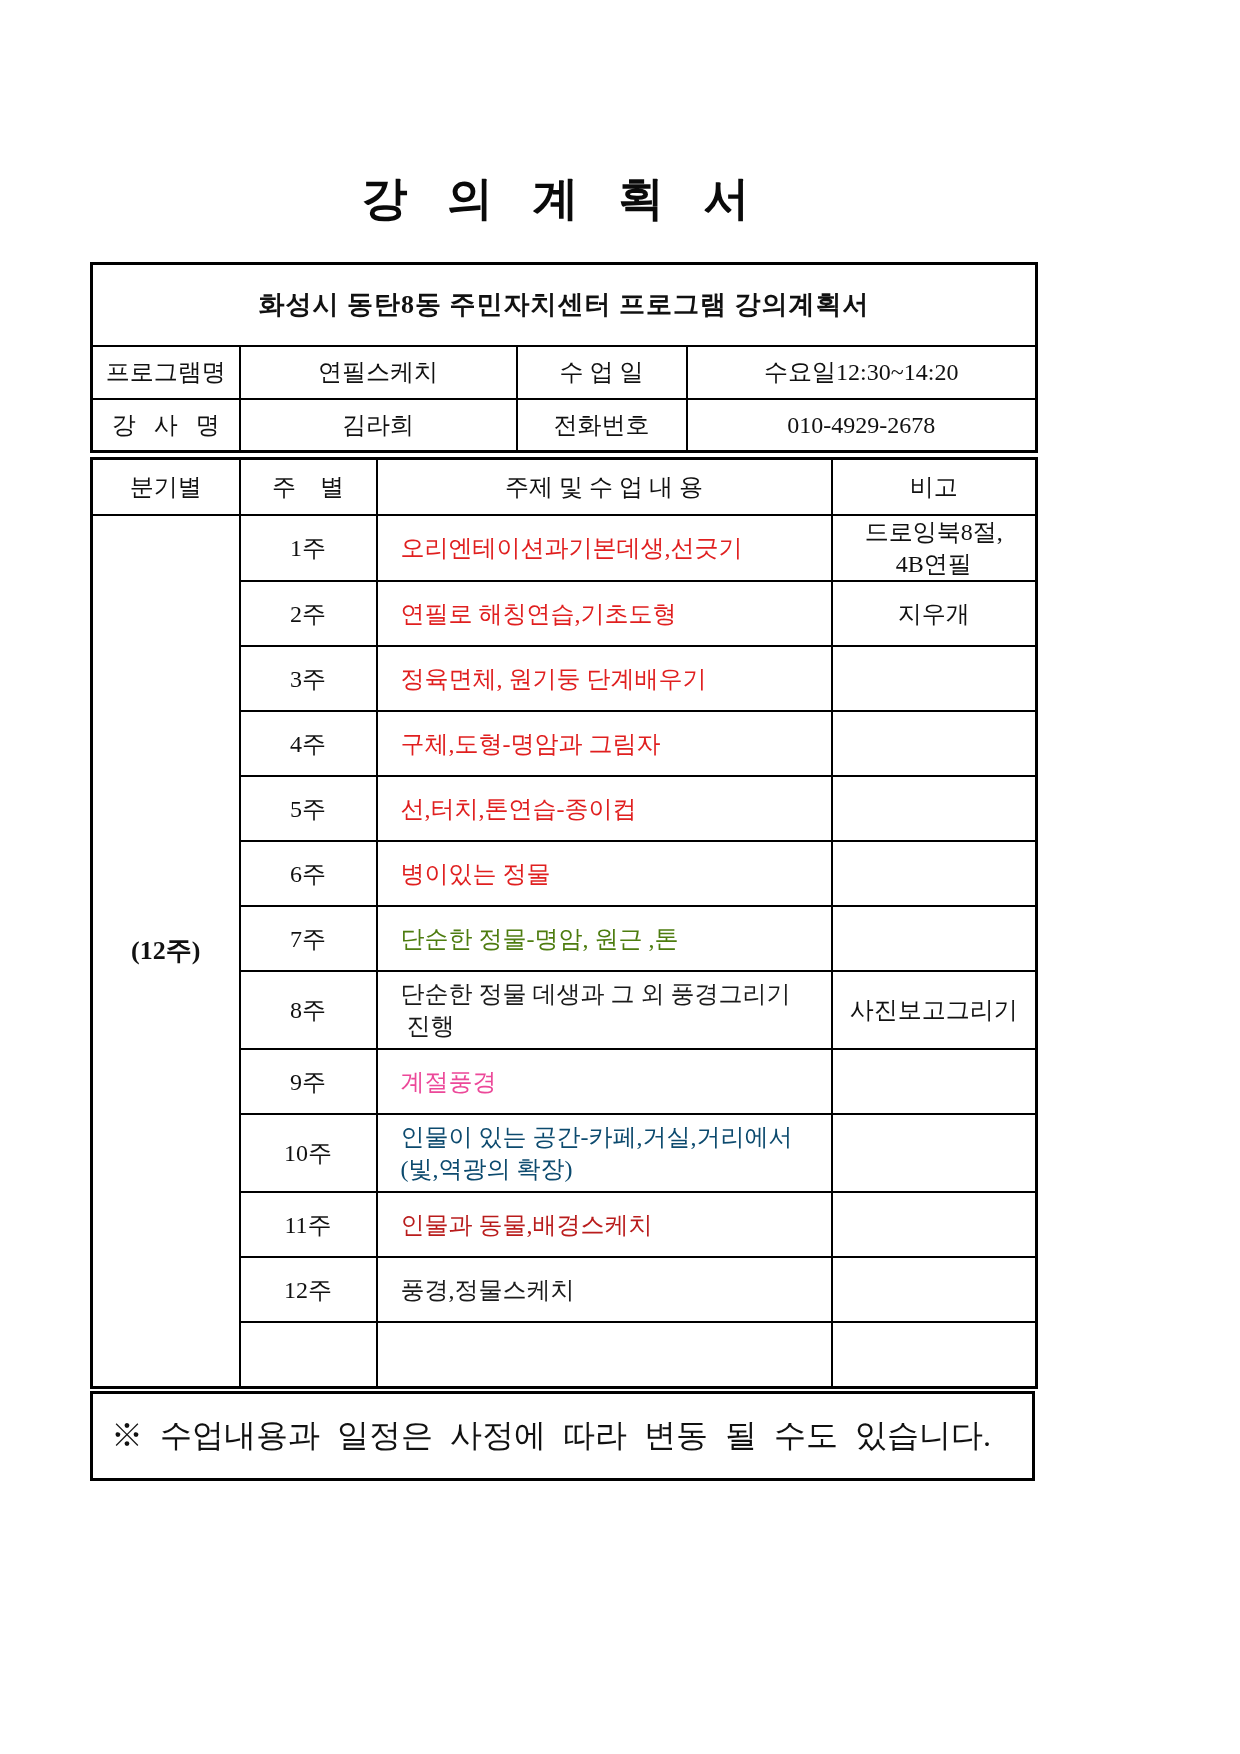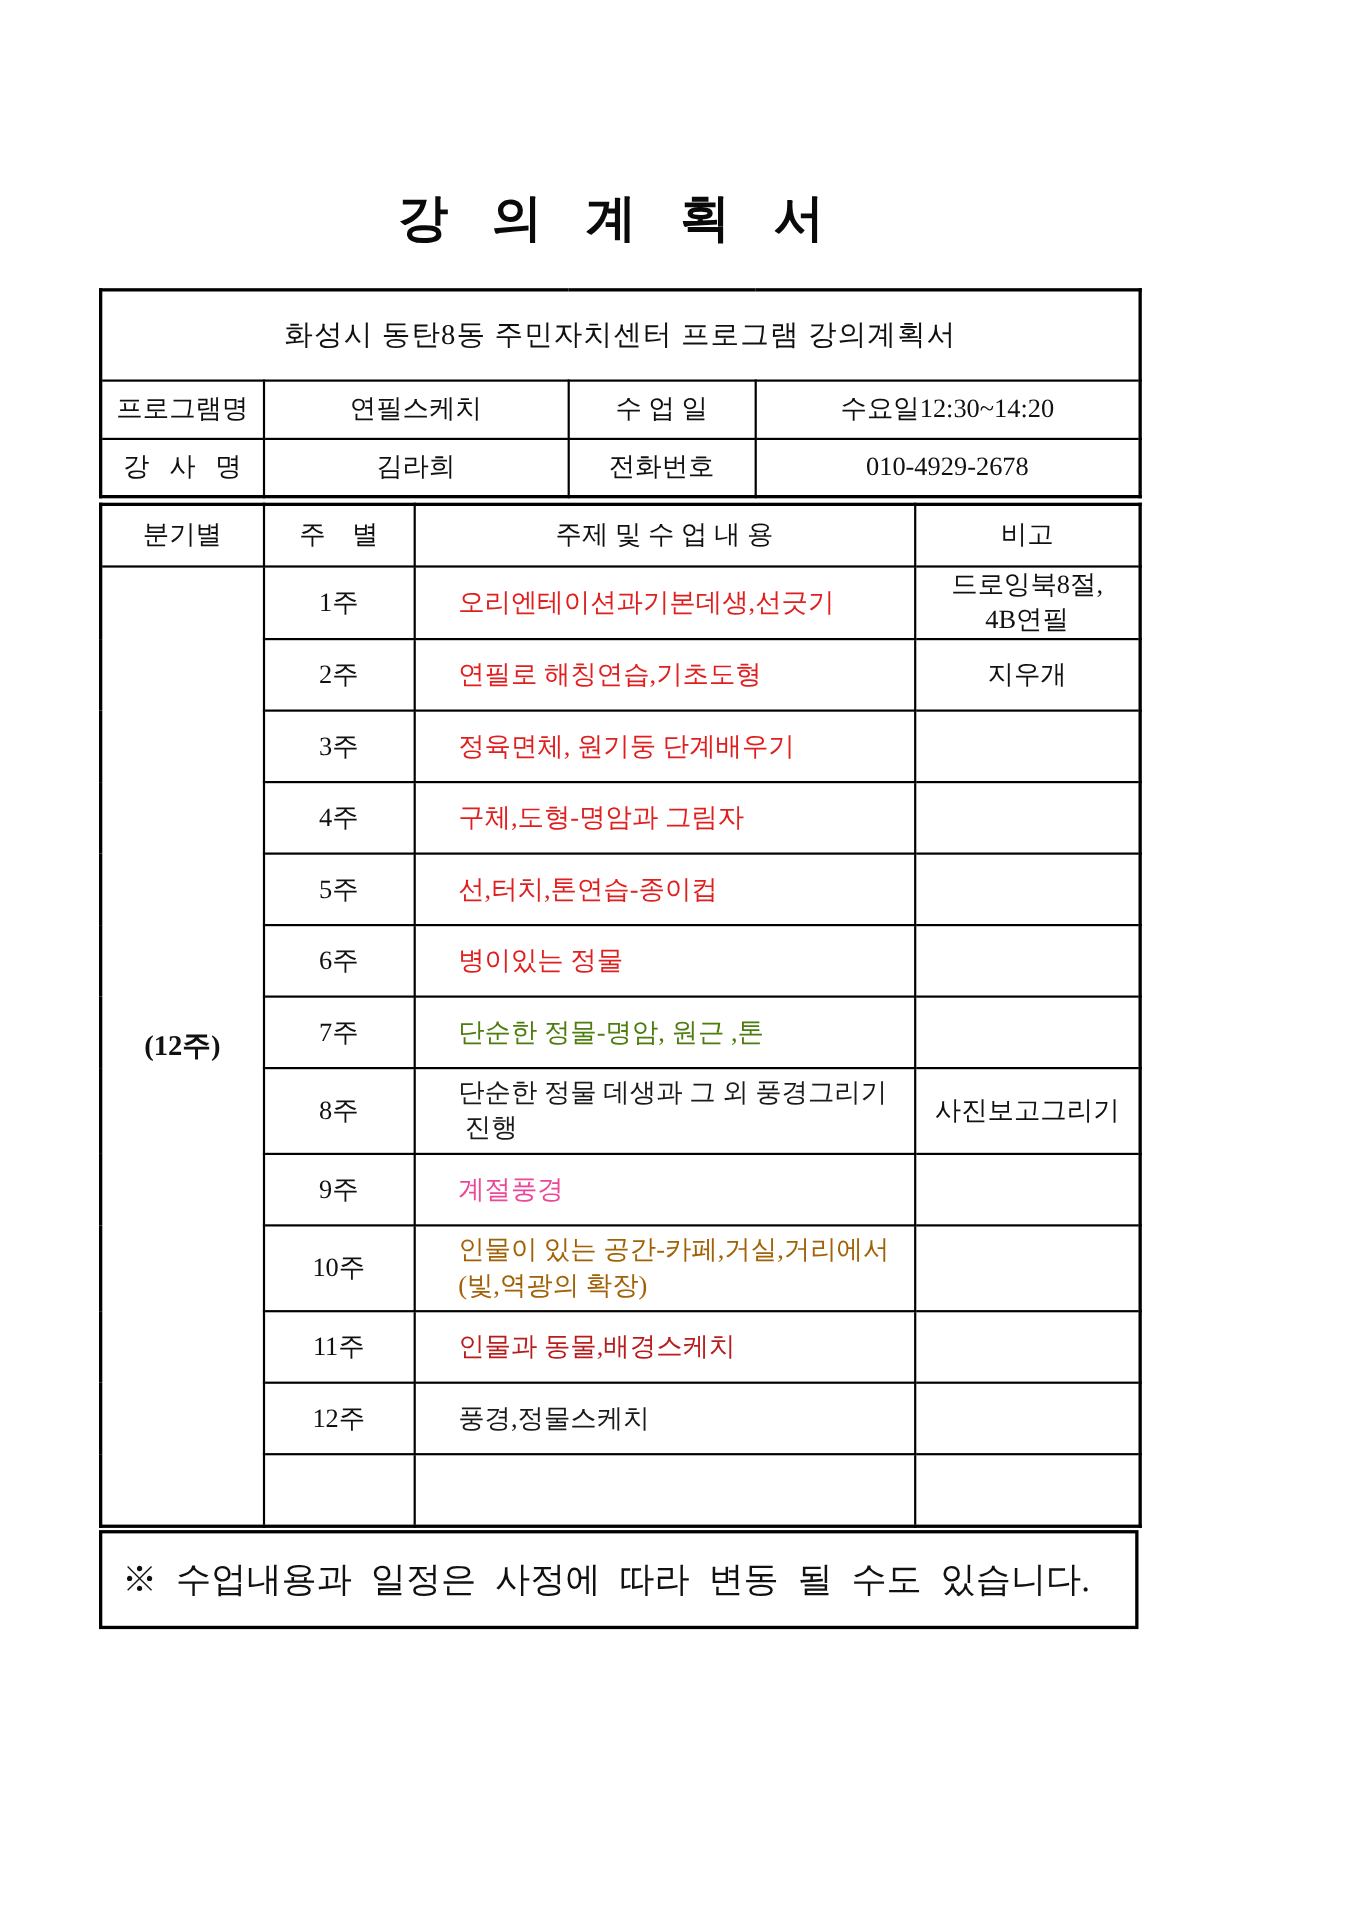--- a/index.html
+++ b/index.html
@@ -35,30 +35,30 @@
   td {
     border: 2px solid #000;
     text-align: center;
     vertical-align: middle;
     font-size: 24px;
     white-space: pre-wrap;
     overflow: hidden;
     line-height: 1.35;
   }
   .info-table { margin-top: 32px; border: 3px solid #000; }
-  .info-table tr.merged-row { height: 82px; }
+  .info-table tr.merged-row { height: 82px; font-weight: bold; }
   .info-table tr.merged-row td { font-size: 26px; letter-spacing: 1px; }
   .info-table tr.info-row { height: 53px; }
   .week-table { margin-top: 4px; border: 3px solid #000; }
   .week-table tr.head-row { height: 56px; }
   .week-table tr.week-row { height: 65px; }
   .week-table tr.week-row.tall { height: 78px; }
   td.content-cell {
     text-align: left;
-    padding-left: 39px;
+    padding-left: 23px;
     padding-right: 8px;
     margin-left: 48px;
   }
   td.quarter-cell { font-size: 26px; font-weight: bold; }
   .footer-box {
     width: 945px;
     margin-left: 90px;
     margin-top: 2px;
     border: 3px solid #000;
     height: 90px;
@@ -160,21 +160,21 @@
  진행</td>
       <td>사진보고그리기</td>
     </tr>
     <tr class="week-row">
       <td>9주</td>
       <td class="content-cell" style="color: #ec4899;">계절풍경</td>
       <td></td>
     </tr>
     <tr class="week-row tall">
       <td>10주</td>
-      <td class="content-cell" style="color: #a16207;">인물이 있는 공간-카페,거실,거리에서
+      <td class="content-cell" style="color: #0c4a6e;">인물이 있는 공간-카페,거실,거리에서
 (빛,역광의 확장)</td>
       <td></td>
     </tr>
     <tr class="week-row">
       <td>11주</td>
       <td class="content-cell" style="color: #b91c1c;">인물과 동물,배경스케치</td>
       <td></td>
     </tr>
     <tr class="week-row">
       <td>12주</td>

